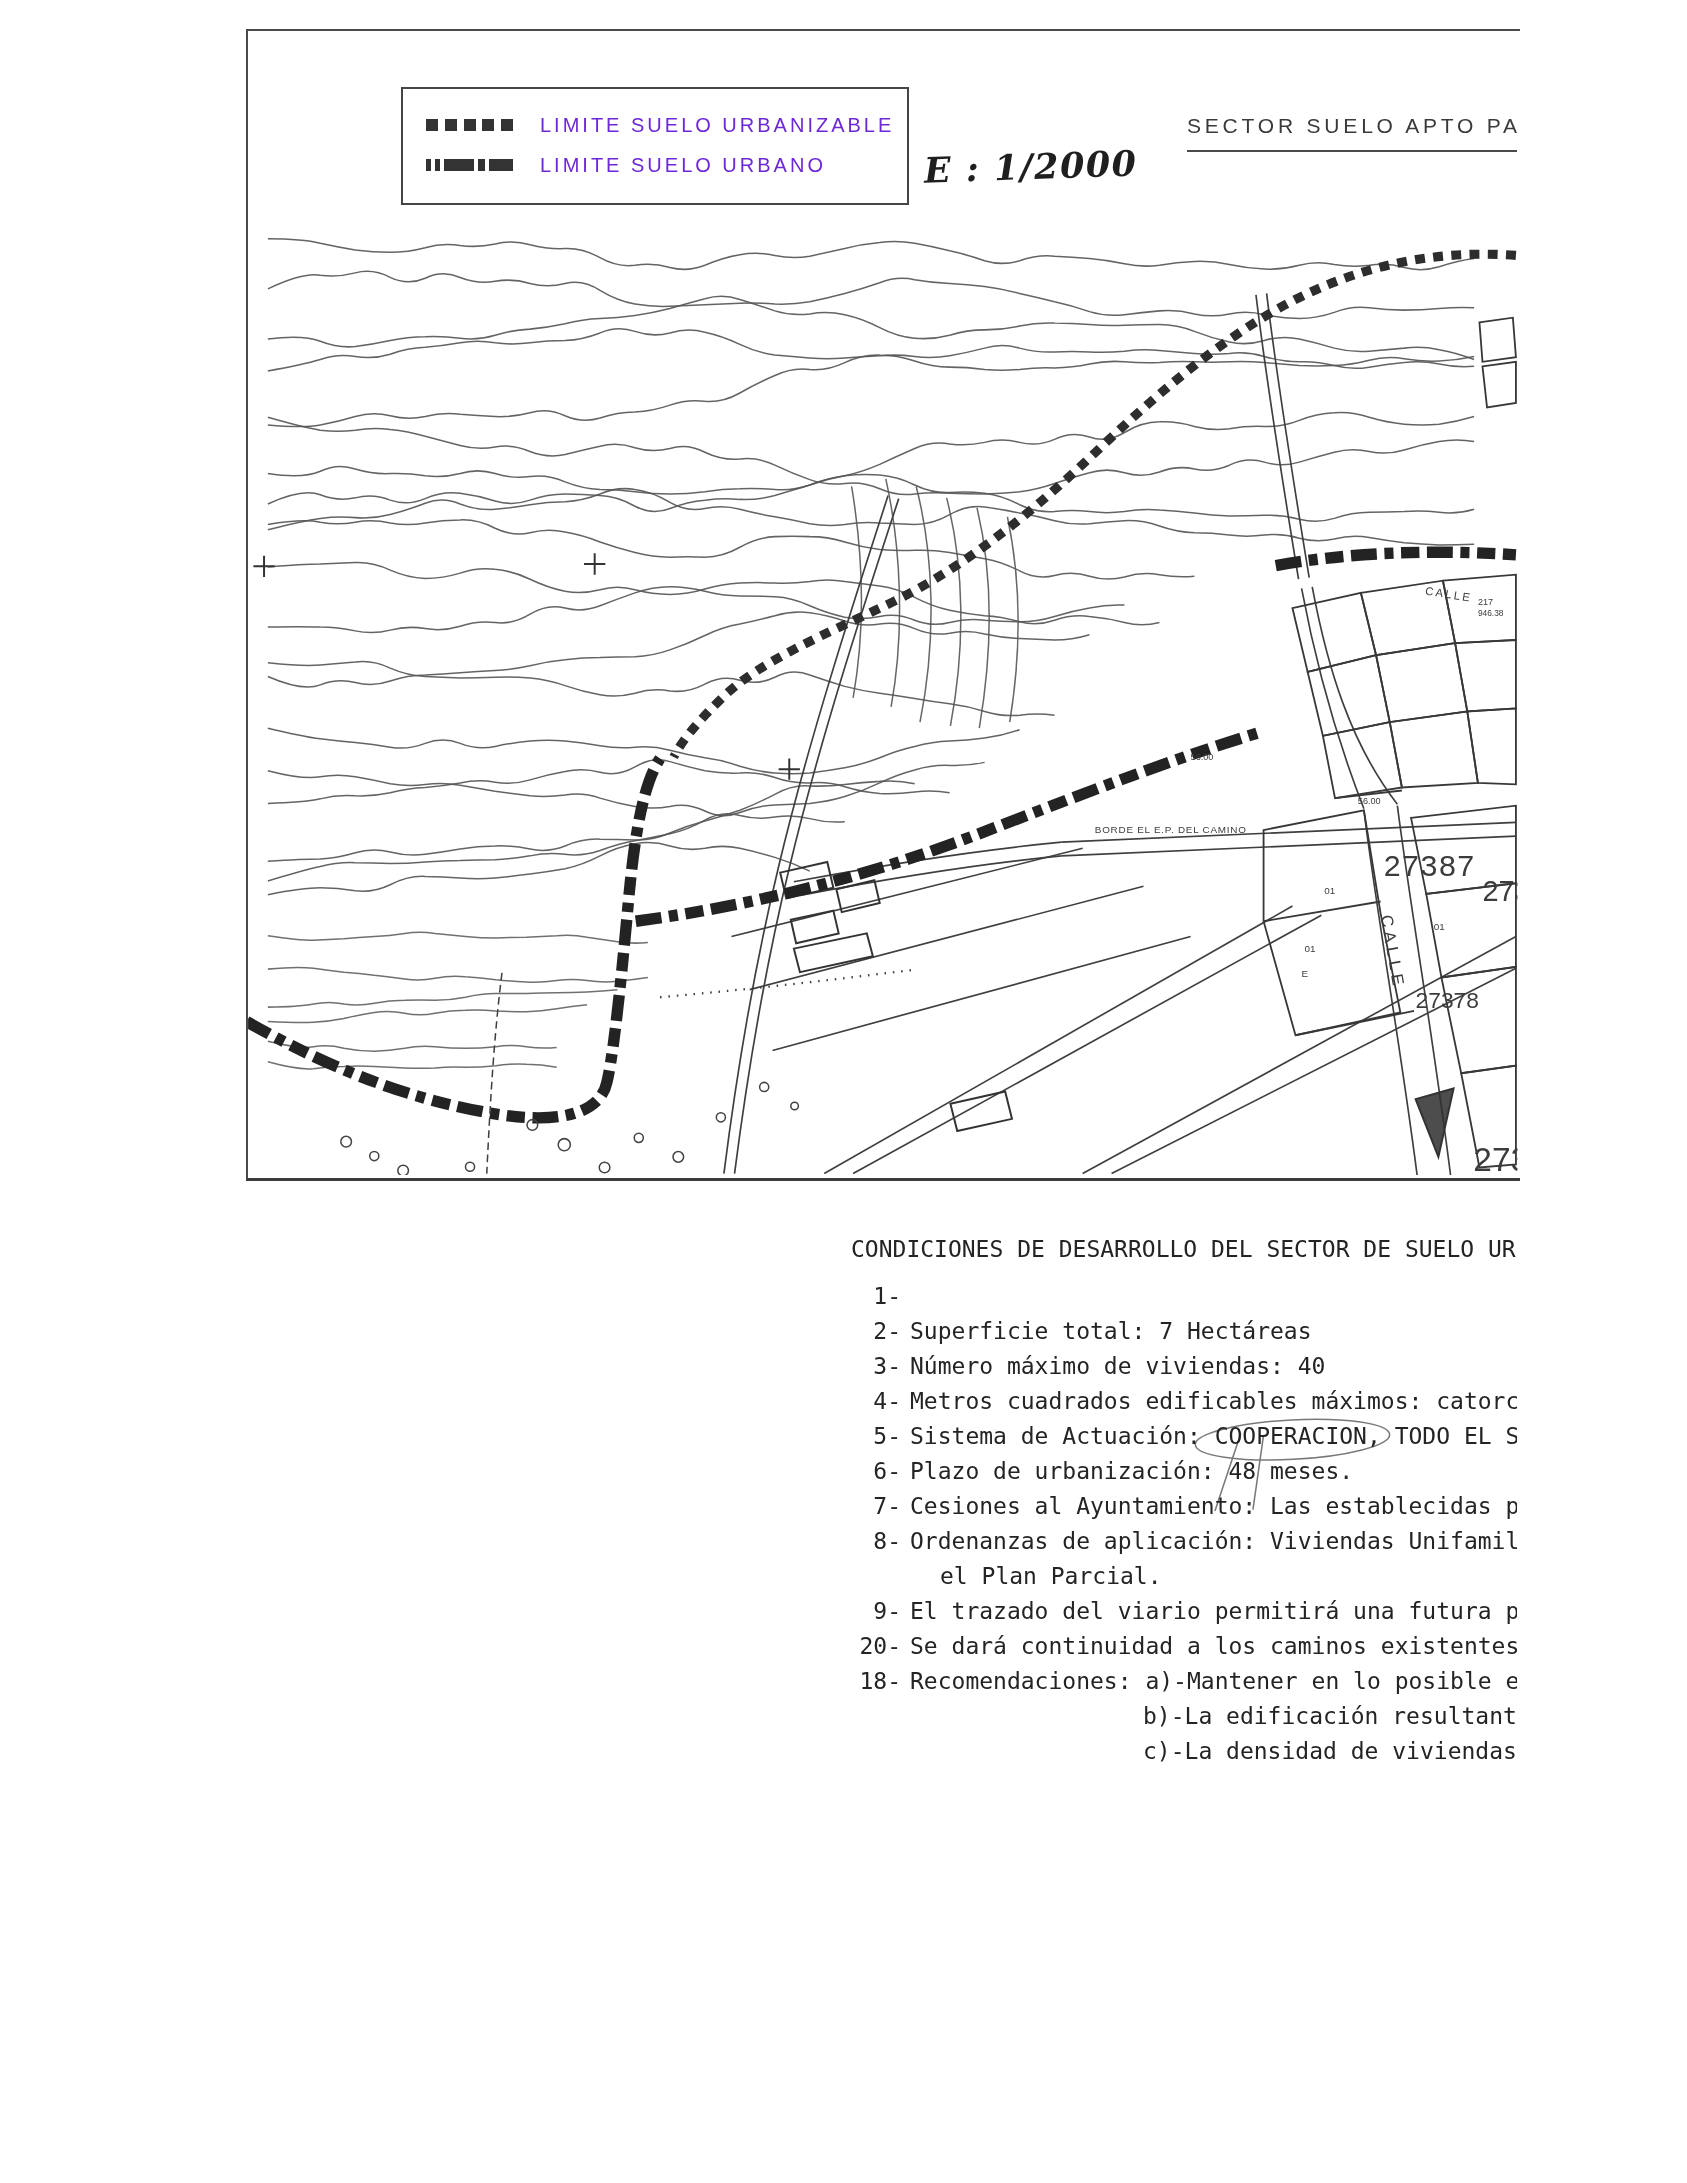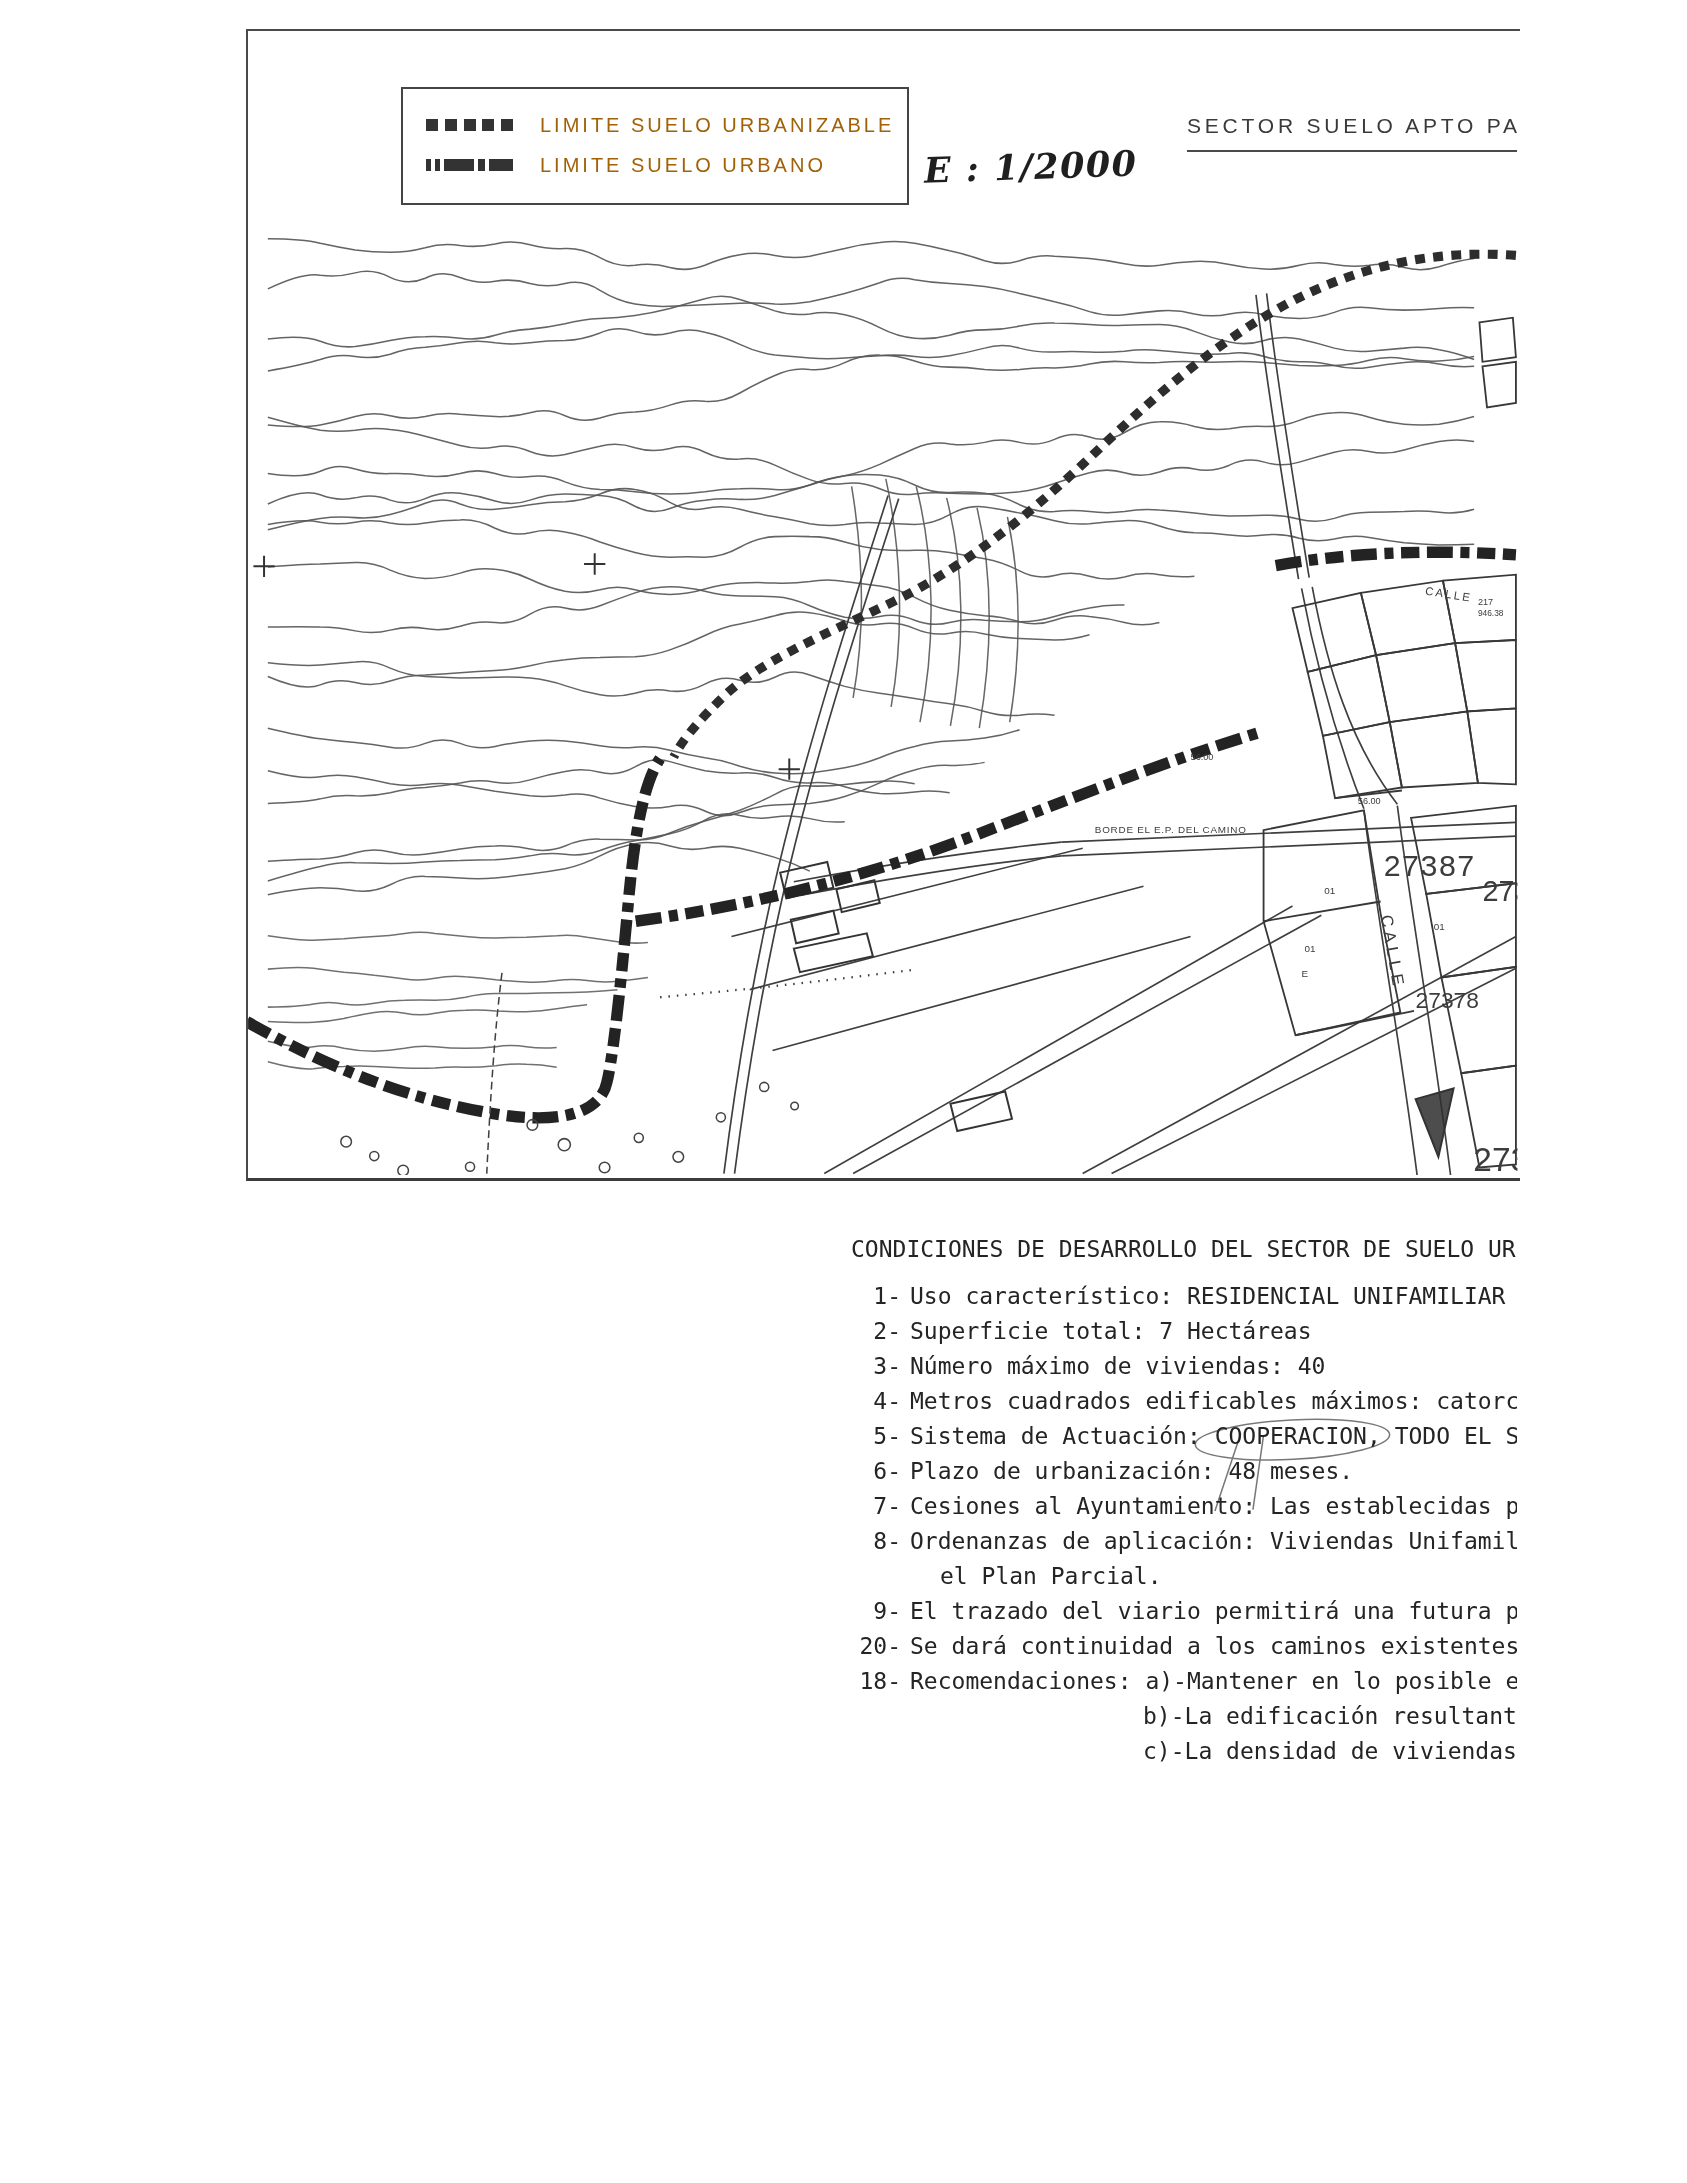--- a/index.html
+++ b/index.html
@@ -14,21 +14,21 @@
     border:2.3px solid #454545;background:rgba(255,255,255,.92);}
   .legend-row{position:absolute;left:23px;height:18px;display:flex;align-items:center;}
   .legend-row.r1{top:27px;}
   .legend-row.r2{top:67px;}
   .sw{display:flex;align-items:center;width:114px;}
   .sw i{display:block;background:#333;height:11.4px;}
   .sw.squares i{width:12px;margin-right:6.8px;}
   .sw.heavy i{margin-right:3.8px;}
   .sw.heavy i.a{width:5.3px;} .sw.heavy i.b{width:5.3px;} .sw.heavy i.c{width:30px;}
   .sw.heavy i.d{width:6.8px;} .sw.heavy i.e{width:24px;}
-  .legend-label{font-size:20px;letter-spacing:3px;color:#a16207;white-space:nowrap;}
+  .legend-label{font-size:20px;letter-spacing:3px;color:#6d28d9;white-space:nowrap;}
   
   .scale-label{position:absolute;left:924px;top:146px;font-family:"DejaVu Serif",serif;
     font-style:italic;font-weight:700;font-size:35px;color:#1f1f1f;transform:rotate(-2deg);
     letter-spacing:1.5px;white-space:nowrap;}
   .sector-title{position:absolute;left:1187px;top:114px;width:330px;overflow:hidden;
     font-size:21px;letter-spacing:3.8px;color:#3a3a3a;white-space:nowrap;}
   .sector-underline{position:absolute;left:1187px;top:150px;width:330px;height:2.3px;background:#4a4a4a;}
   
   .conditions{position:absolute;left:851px;top:1232px;width:666px;overflow:hidden;
     font-family:"DejaVu Sans Mono",monospace;font-size:23px;line-height:35px;color:#242424;}
@@ -227,21 +227,21 @@
 </div>
 
 <div class="scale-label">E : 1/2000</div>
 
 <div class="sector-title">SECTOR SUELO APTO PARA</div>
 <div class="sector-underline"></div>
 
 <div class="conditions">
   <div class="cond-title">CONDICIONES DE DESARROLLO DEL SECTOR DE SUELO URBA</div>
 
-  <div class="crow"><span class="num">1-</span><span class="ct">Uso característico: RESIDENCIAL UNIFAMILIAR</span></div>
+  <div class="crow"><span class="num">1-</span></div>
   <div class="crow"><span class="num">2-</span><span class="ct">Superficie total: 7 Hectáreas</span></div>
   <div class="crow"><span class="num">3-</span><span class="ct">Número máximo de viviendas: 40</span></div>
   <div class="crow"><span class="num">4-</span><span class="ct">Metros cuadrados edificables máximos: catorce m</span></div>
   <div class="crow"><span class="num">5-</span><span class="ct">Sistema de Actuación: COOPERACION, TODO EL SECTO</span></div>
   <div class="crow"><span class="num">6-</span><span class="ct">Plazo de urbanización: 48 meses.</span></div>
   <div class="crow"><span class="num">7-</span><span class="ct">Cesiones al Ayuntamiento: Las establecidas por</span></div>
   <div class="crow"><span class="num">8-</span><span class="ct">Ordenanzas de aplicación: Viviendas Unifamiliar</span></div>
   <div class="crow"><span class="num"></span><span class="ct ind1">el Plan Parcial.</span></div>
   <div class="crow"><span class="num">9-</span><span class="ct">El trazado del viario permitirá una futura prol</span></div>
   <div class="crow"><span class="num">20-</span><span class="ct">Se dará continuidad a los caminos existentes qu</span></div>

